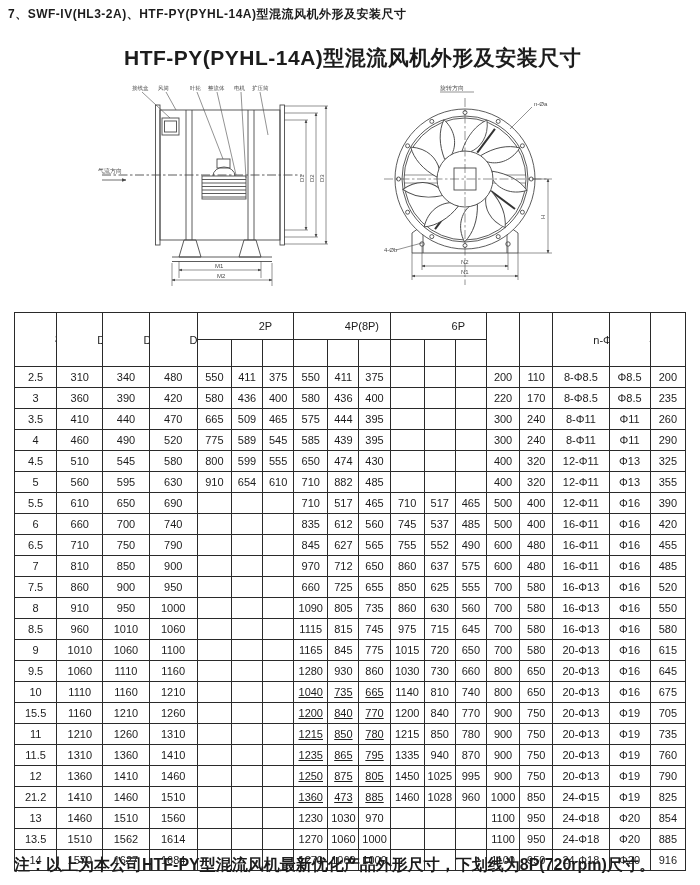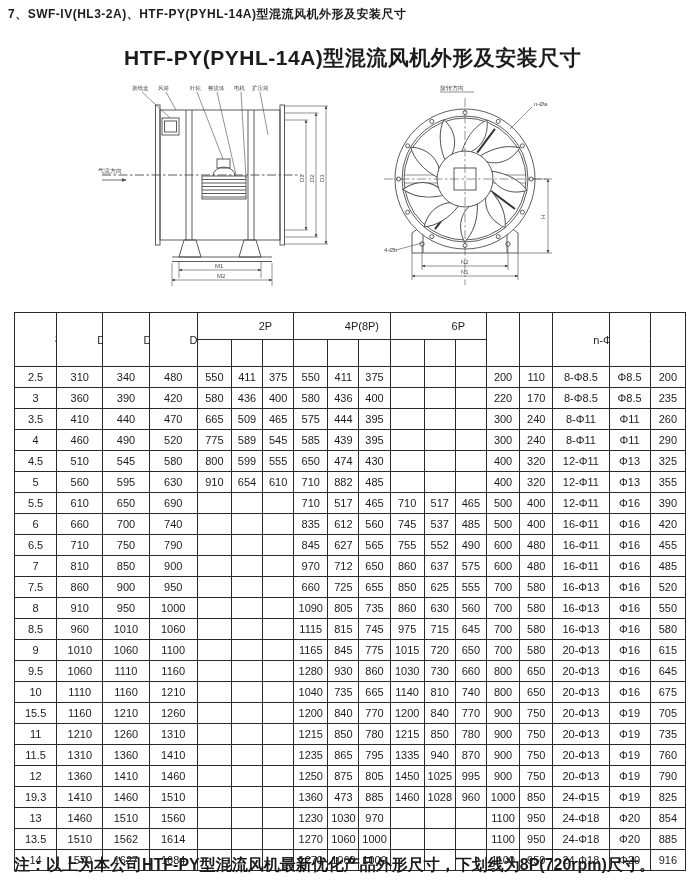--- a/index.html
+++ b/index.html
@@ -4,21 +4,21 @@
 <style>
   html,body{margin:0;padding:0;background:#fff;}
   body{width:700px;height:885px;position:relative;font-family:"Liberation Sans","DejaVu Sans",sans-serif;color:#1c1c1c;}
   .abs{position:absolute;}
   #title{left:8px;top:6px;font-size:12px;font-weight:bold;letter-spacing:.5px;white-space:nowrap;}
   #subtitle{left:124px;top:44px;font-size:21px;font-weight:bold;letter-spacing:.5px;white-space:nowrap;}
   #note{left:14px;top:855px;font-size:16px;font-weight:600;white-space:nowrap;}
   table{border-collapse:collapse;table-layout:fixed;width:672px;}
   th,td{border:1px solid #2a2a2a;text-align:center;vertical-align:middle;font-size:11px;font-weight:normal;padding:0;height:20px;overflow:hidden;white-space:nowrap;}
   thead th{height:26px;padding-left:40px;}
-  td.u{}
+  td.u{text-decoration:underline;}
   svg{overflow:visible;}
   svg text{font-family:"Liberation Sans","DejaVu Sans",sans-serif;fill:#4a4a4a;}
   .stroke{stroke:#4a4a4a;stroke-width:.9;fill:none;}
 </style>
 </head>
 <body>
 
 <div class="abs" id="title">7、SWF-IV(HL3-2A)、HTF-PY(PYHL-14A)型混流风机外形及安装尺寸</div>
 <div class="abs" id="subtitle">HTF-PY(PYHL-14A)型混流风机外形及安装尺寸</div>
 
@@ -601,21 +601,21 @@
           <td>1450</td>
           <td>1025</td>
           <td>995</td>
           <td>900</td>
           <td>750</td>
           <td>20-Φ13</td>
           <td>Φ19</td>
           <td>790</td>
         </tr>
         <tr>
-          <td>19.3</td>
+          <td>21.2</td>
           <td>1410</td>
           <td>1460</td>
           <td>1510</td>
           <td></td>
           <td></td>
           <td></td>
           <td class="u">1360</td>
           <td class="u">473</td>
           <td class="u">885</td>
           <td>1460</td>

